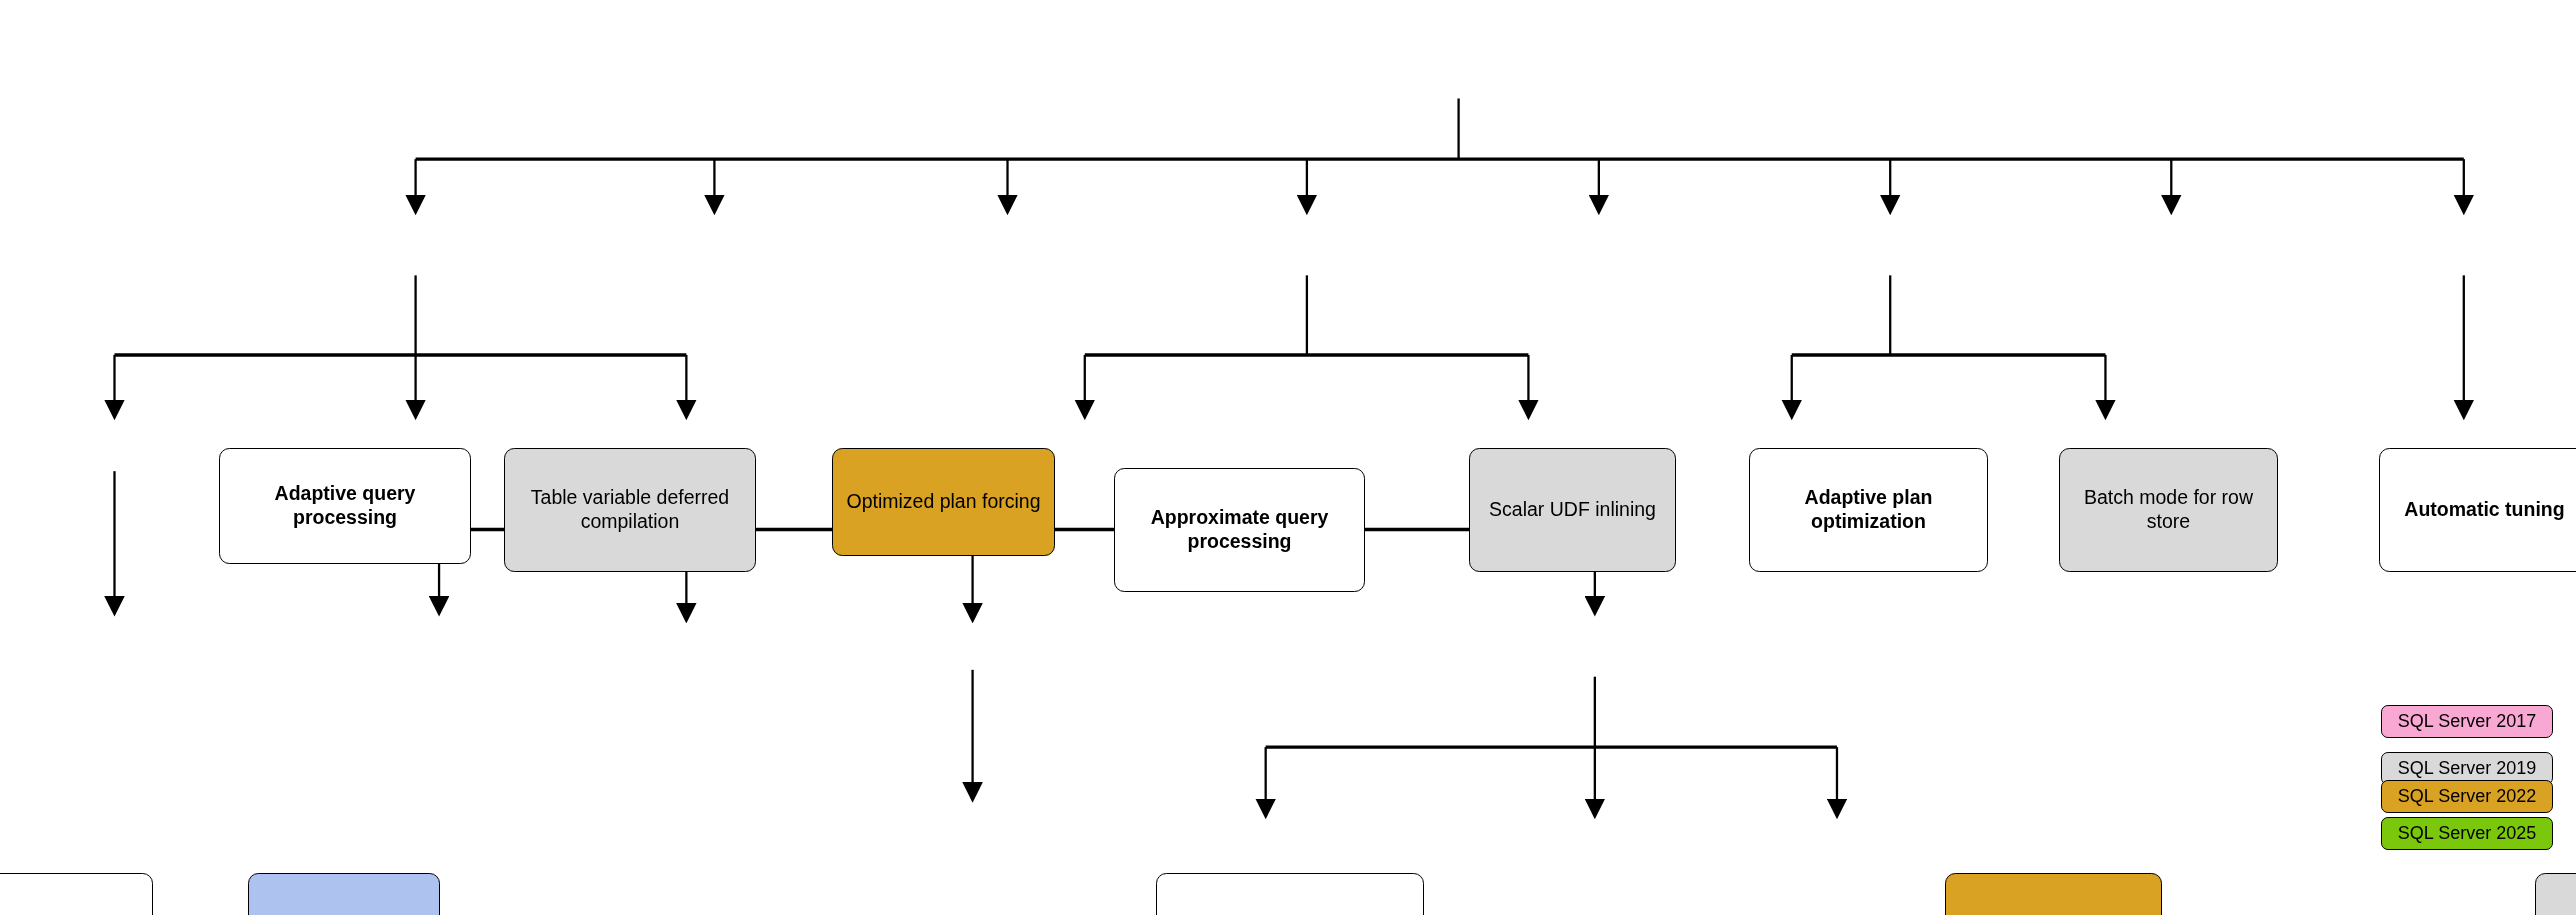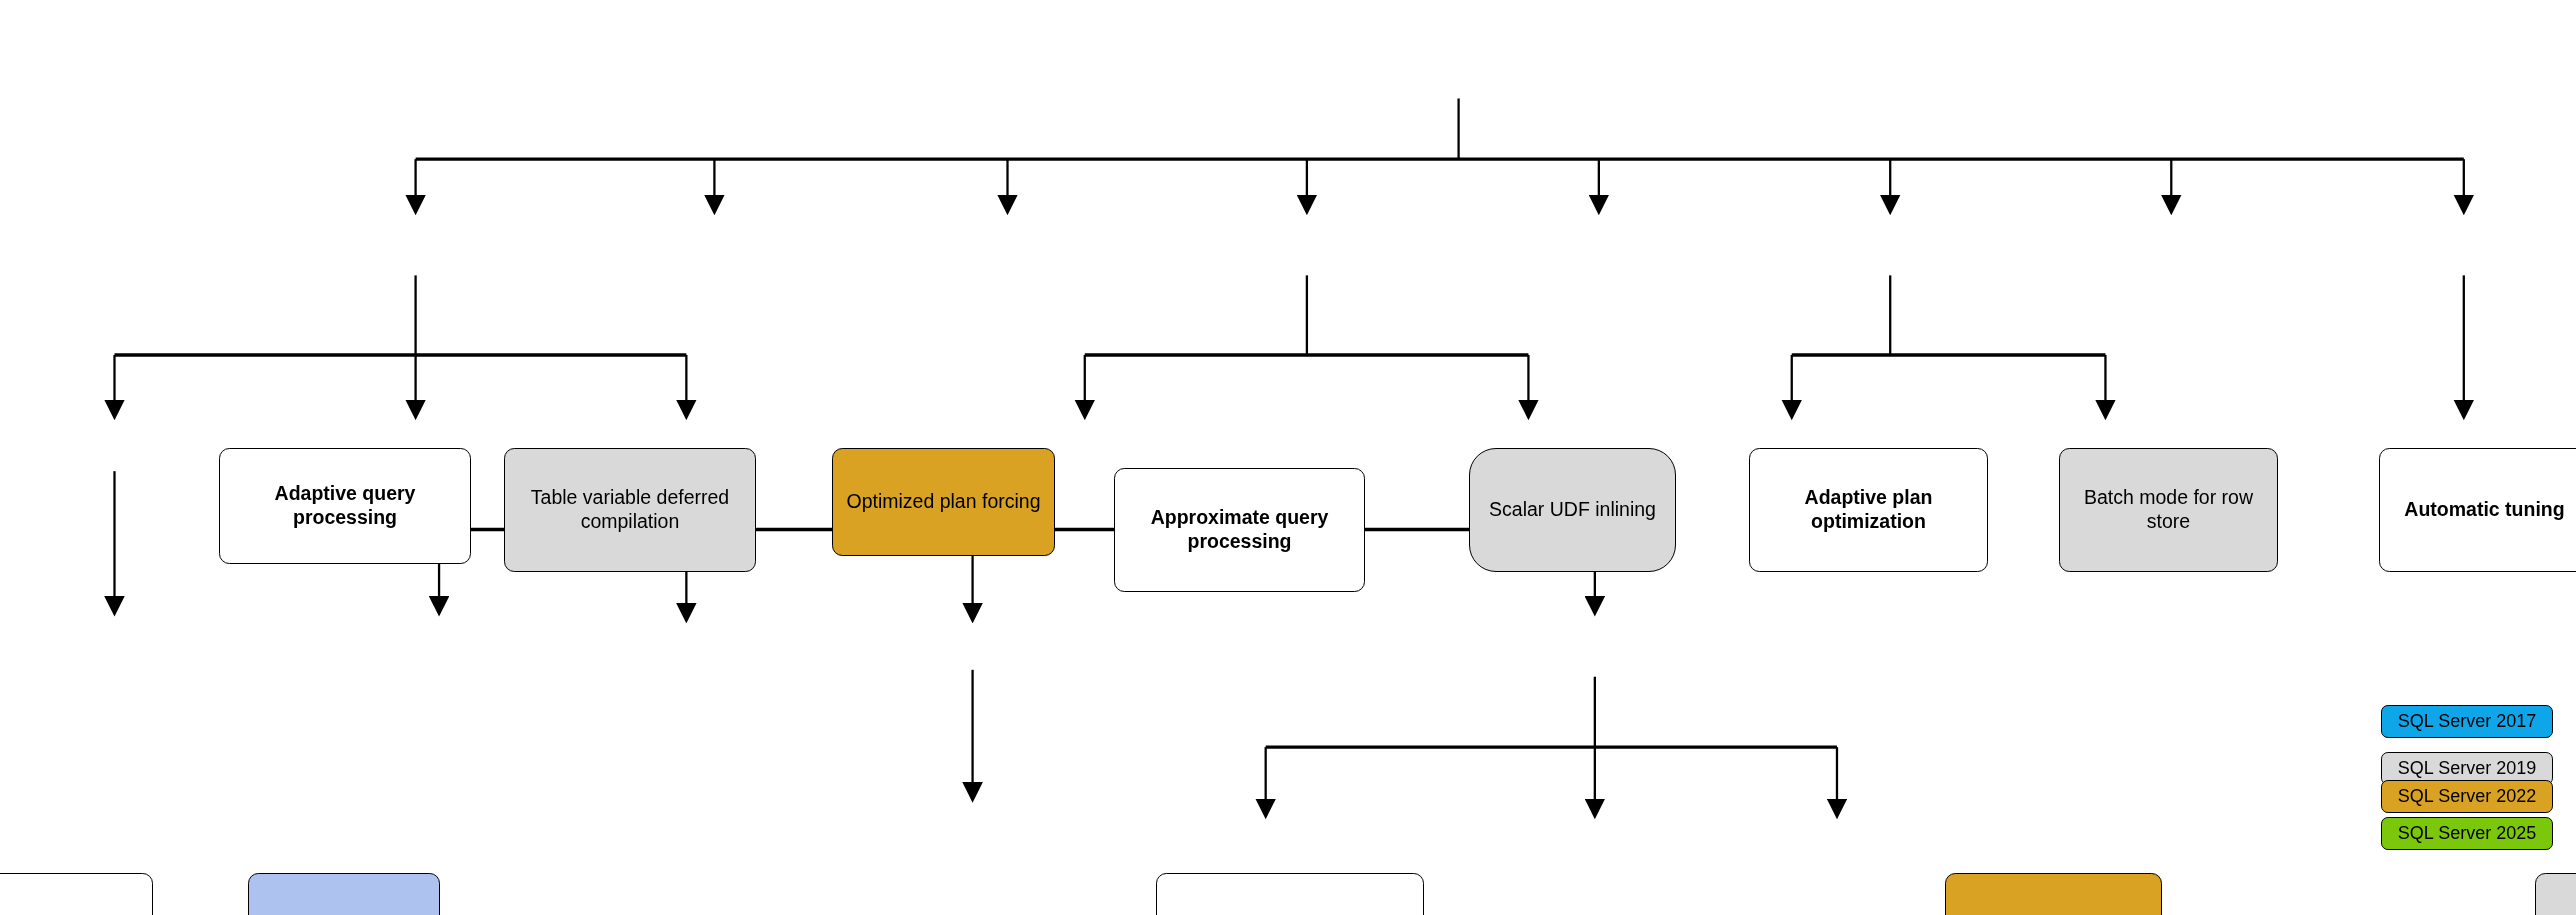--- a/index.html
+++ b/index.html
@@ -105,21 +105,21 @@
       </div>
       <div class="node fs-l2" style="left: 504px; top: 448px; width: 252px; height: 124px; background: rgb(217, 217, 217);">
         <span class="lbl">Table variable deferred compilation</span>
       </div>
       <div class="node fs-l2" style="left: 832px; top: 448px; width: 223px; height: 108px; background: rgb(217, 162, 34);">
         <span class="lbl">Optimized plan forcing</span>
       </div>
       <div class="node fs-l2b" style="left: 1114px; top: 448px; width: 251px; height: 124px; background: rgb(255, 255, 255); margin-top: 20px;">
         <span class="lbl">Approximate query processing</span>
       </div>
-      <div class="node fs-l2" style="left: 1469px; top: 448px; width: 207px; height: 124px; background: rgb(217, 217, 217); border-radius: 27px;">
+      <div class="node fs-l2" style="left: 1469px; top: 448px; width: 207px; height: 124px; background: rgb(217, 217, 217);">
         <span class="lbl">Scalar UDF inlining</span>
       </div>
       <div class="node fs-l2b" style="left: 1749px; top: 448px; width: 239px; height: 124px; background: rgb(255, 255, 255);">
         <span class="lbl">Adaptive plan optimization</span>
       </div>
       <div class="node fs-l2" style="left: 2059px; top: 448px; width: 219px; height: 124px; background: rgb(217, 217, 217);">
         <span class="lbl">Batch mode for row store</span>
       </div>
       <div class="node fs-l2b" style="left: 2379px; top: 448px; width: 211px; height: 124px; background: rgb(255, 255, 255);">
         <span class="lbl">Automatic tuning</span>
@@ -135,21 +135,21 @@
       </div>
       <div class="node fs-l3" style="left: 1945px; top: 873px; width: 217px; height: 105px; background: rgb(217, 162, 34);">
         <span class="lbl">Approximate percentile</span>
       </div>
       <div class="node fs-l3" style="left: 2535px; top: 873px; width: 226px; height: 105px; background: rgb(217, 217, 217);">
         <span class="lbl">Approximate count distinct</span>
       </div>
     </div>
 
   <div id="legend">
-      <div class="legend-box" style="left: 2381px; top: 705px; width: 172px; height: 33px; background: #0ea5e9;">
+      <div class="legend-box" style="left: 2381px; top: 705px; width: 172px; height: 33px; background: #f9a8d4;">
         <span>SQL Server 2017</span>
       </div>
       <div class="legend-box" style="left: 2381px; top: 742px; width: 172px; height: 33px; background: rgb(217, 217, 217); margin-top: 10px;">
         <span>SQL Server 2019</span>
       </div>
       <div class="legend-box" style="left: 2381px; top: 780px; width: 172px; height: 33px; background: rgb(217, 162, 34);">
         <span>SQL Server 2022</span>
       </div>
       <div class="legend-box" style="left: 2381px; top: 817px; width: 172px; height: 33px; background: rgb(122, 199, 12);">
         <span>SQL Server 2025</span>

